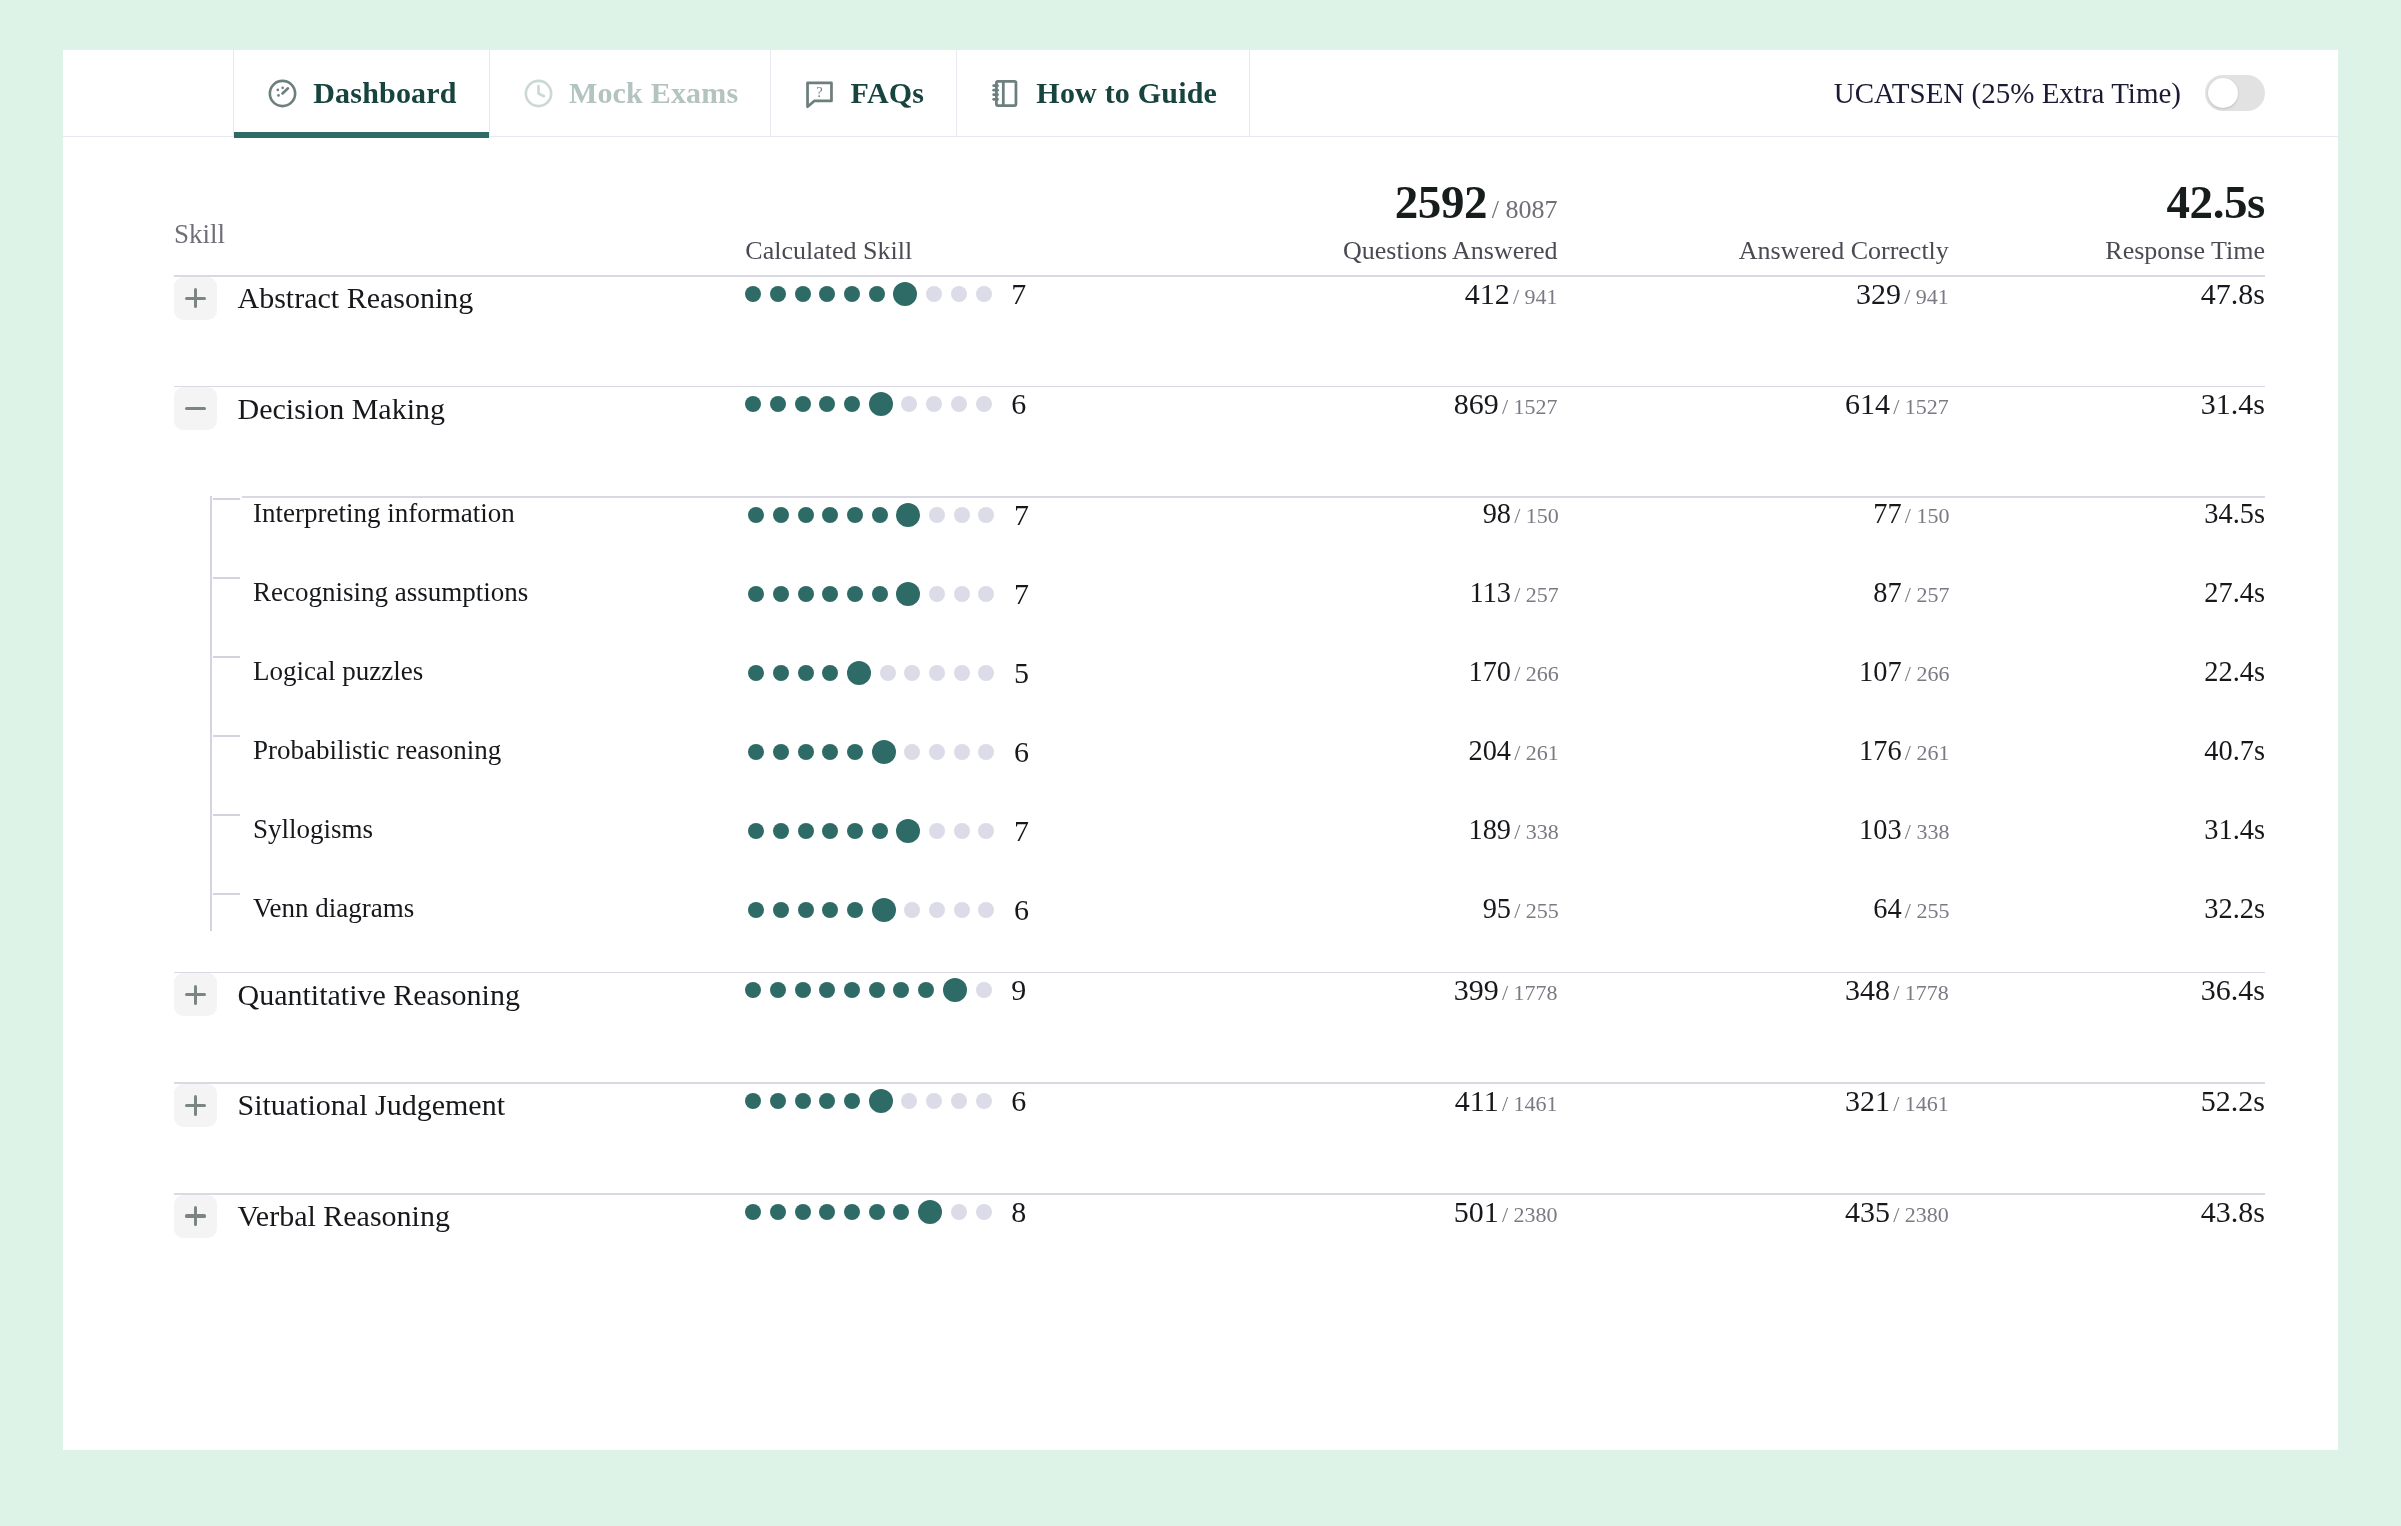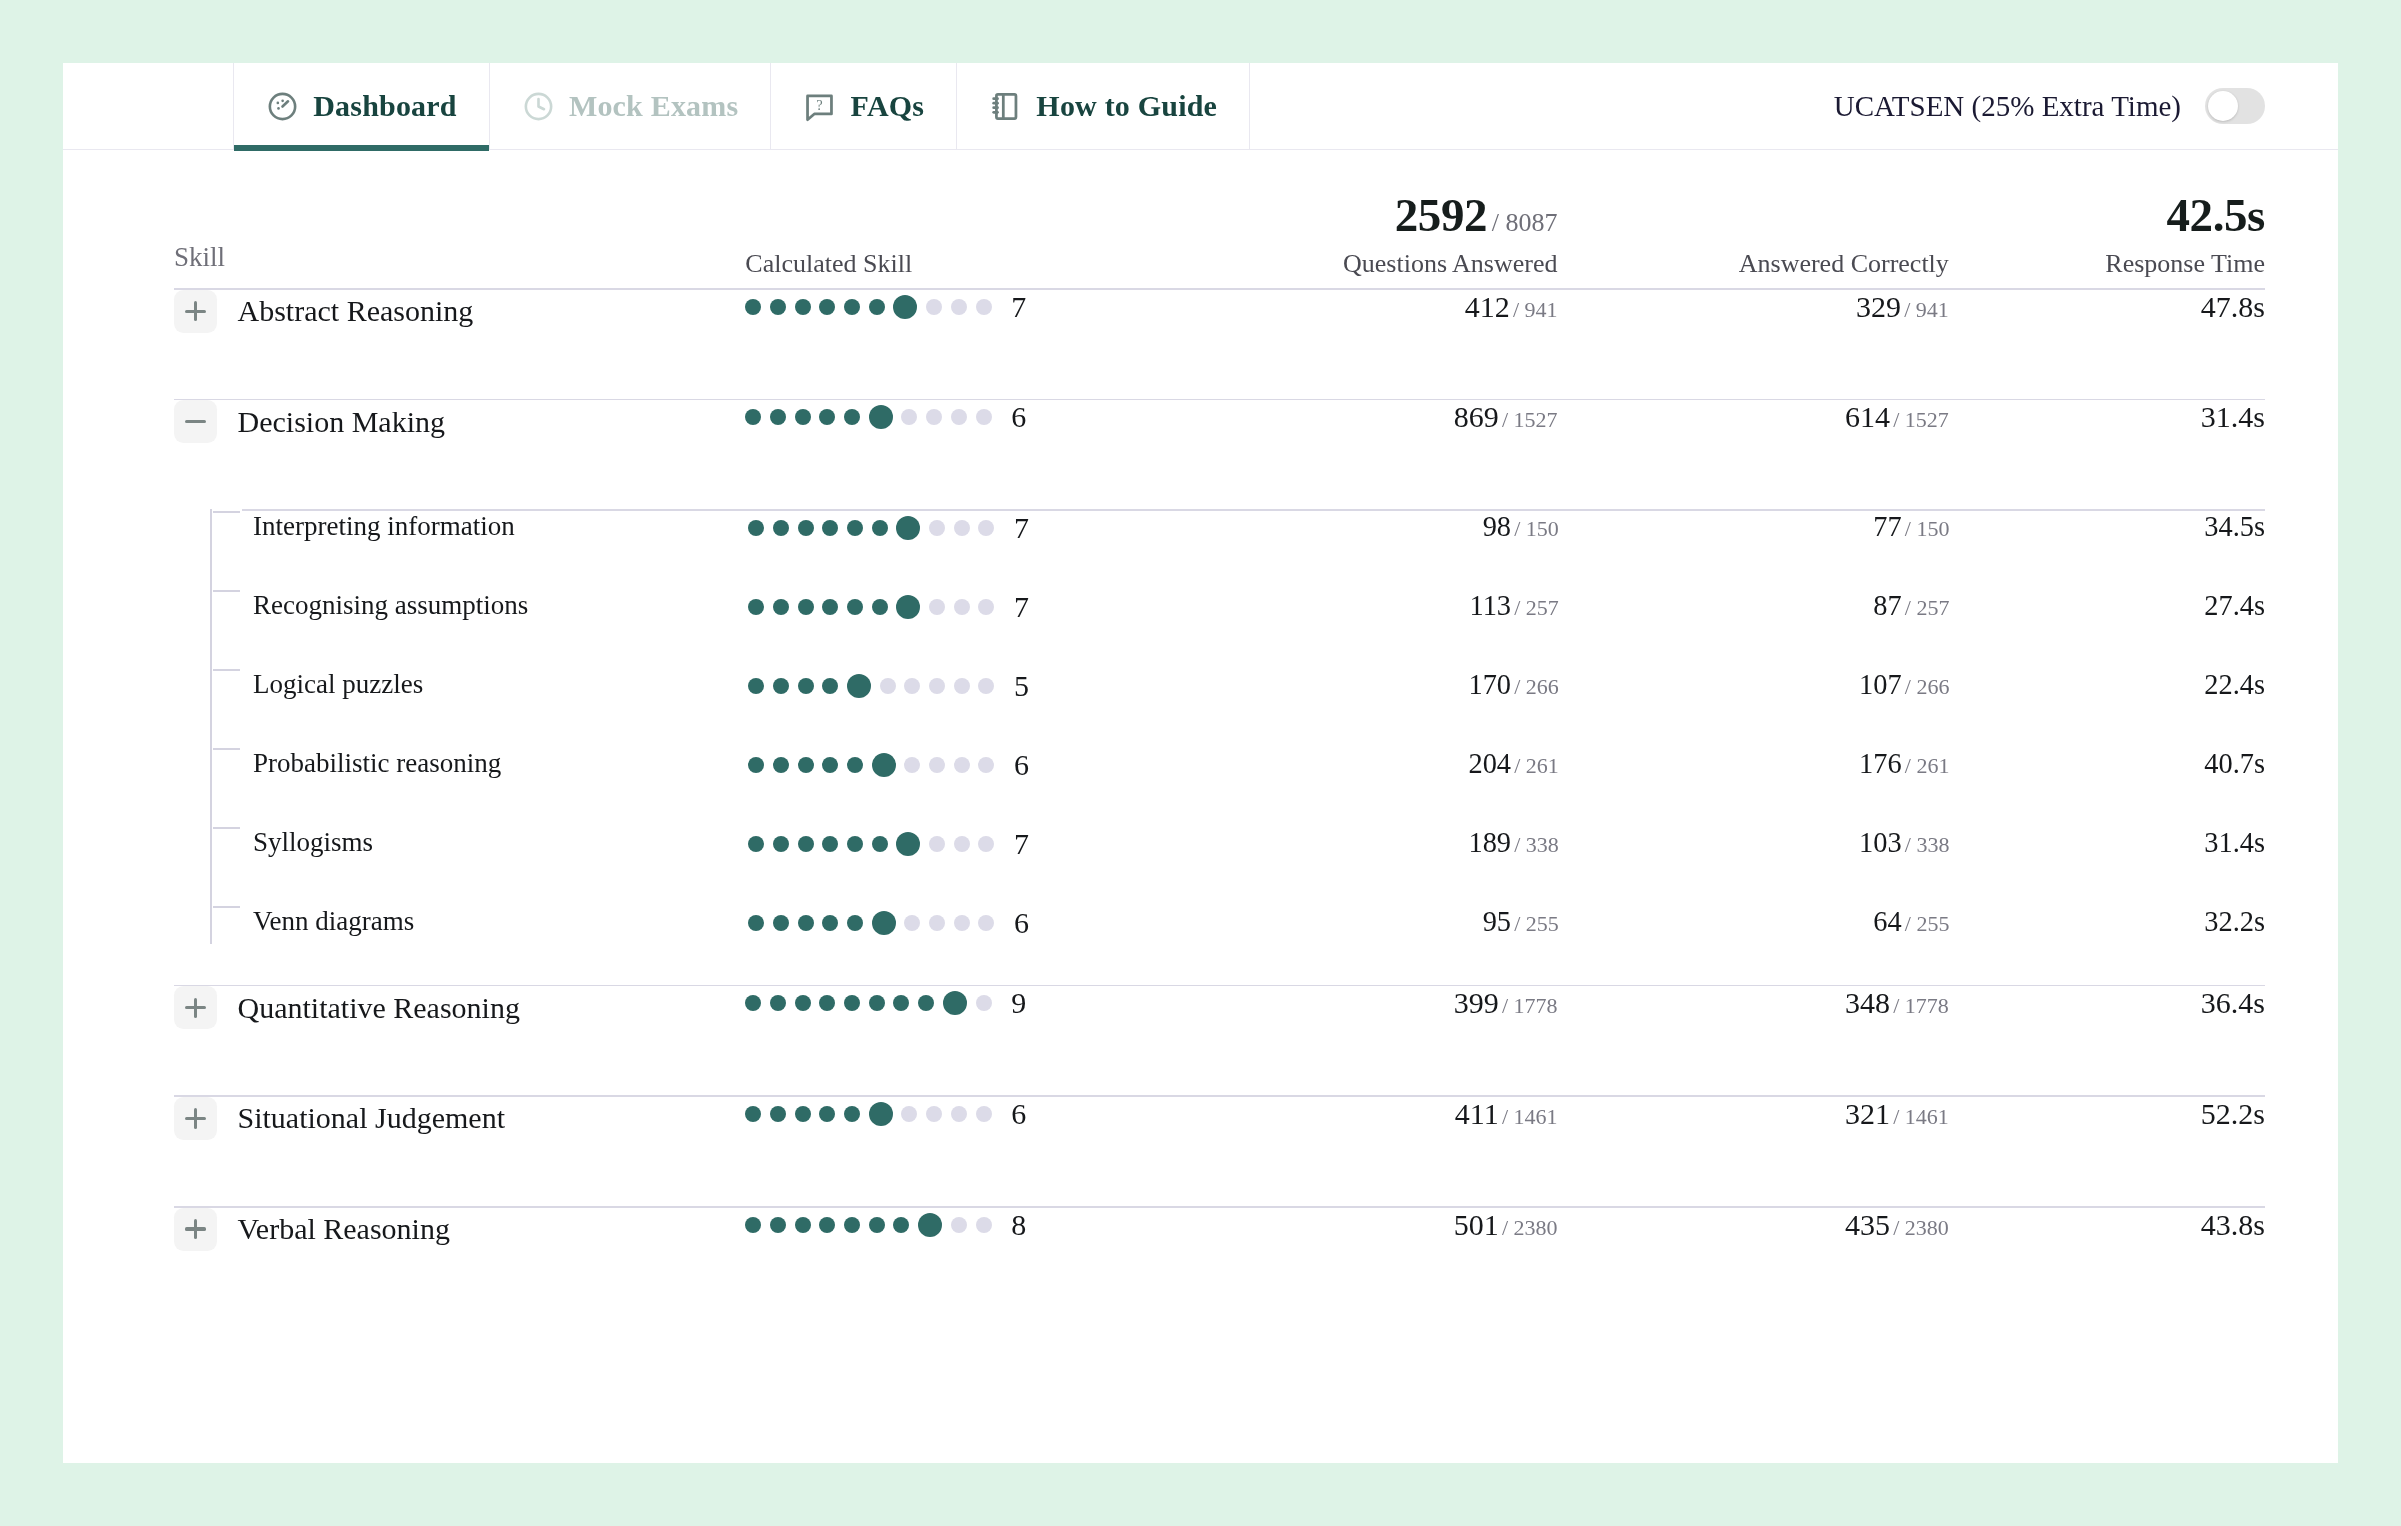--- a/index.html
+++ b/index.html
@@ -4,21 +4,21 @@
 <style>
   * { box-sizing: border-box; margin: 0; padding: 0; }
   html, body {
     width: 2401px; height: 1526px;
     background: #def3e7;
     font-family: "Liberation Serif", serif;
     overflow: hidden;
   }
   .card {
     position: absolute;
-    left: 63px; top: 63px;
+    left: 63px; top: 50px;
     width: 2275px; height: 1400px;
     background: #ffffff;
   }
 
   
   .topbar {
     position: relative;
     height: 87px;
     border-bottom: 1.6px solid #e9e8f0;
     display: flex;
@@ -59,21 +59,21 @@
     background: #ffffff; box-shadow: 0 0.8px 2.4px rgba(0,0,0,.18);
   }
 
   
   .table { position: relative; padding: 0 73px 0 111px; }
 
   .thead {
     display: flex; align-items: flex-end;
     height: 138px; padding-top: 32px;
   }
-  .th-skill   { width: 600px; font-size: 27px; color: #6f6f78; padding-bottom: 15px; }
+  .th-skill   { width: 600px; font-size: 27px; color: #6f6f78; padding-bottom: 25px; }
   .th-metric  { position: relative; text-align: center; padding-bottom: 9.5px; }
   .c-skill-dots { width: 442px; text-align: left; }
   .c-num        { width: 411px; text-align: right; }
   .c-last       { width: 332px; text-align: right; }
 
   .big { font-size: 47px; font-weight: bold; color: #161d1c; letter-spacing: -0.4px; }
   .big-sub { font-size: 26px; color: #6f6f78; margin-left: 4.7px; }
   .metric-cap { font-size: 26px; color: #4a4a52; margin-top: 6.3px; }
   .th-inner { display: block; }
 

